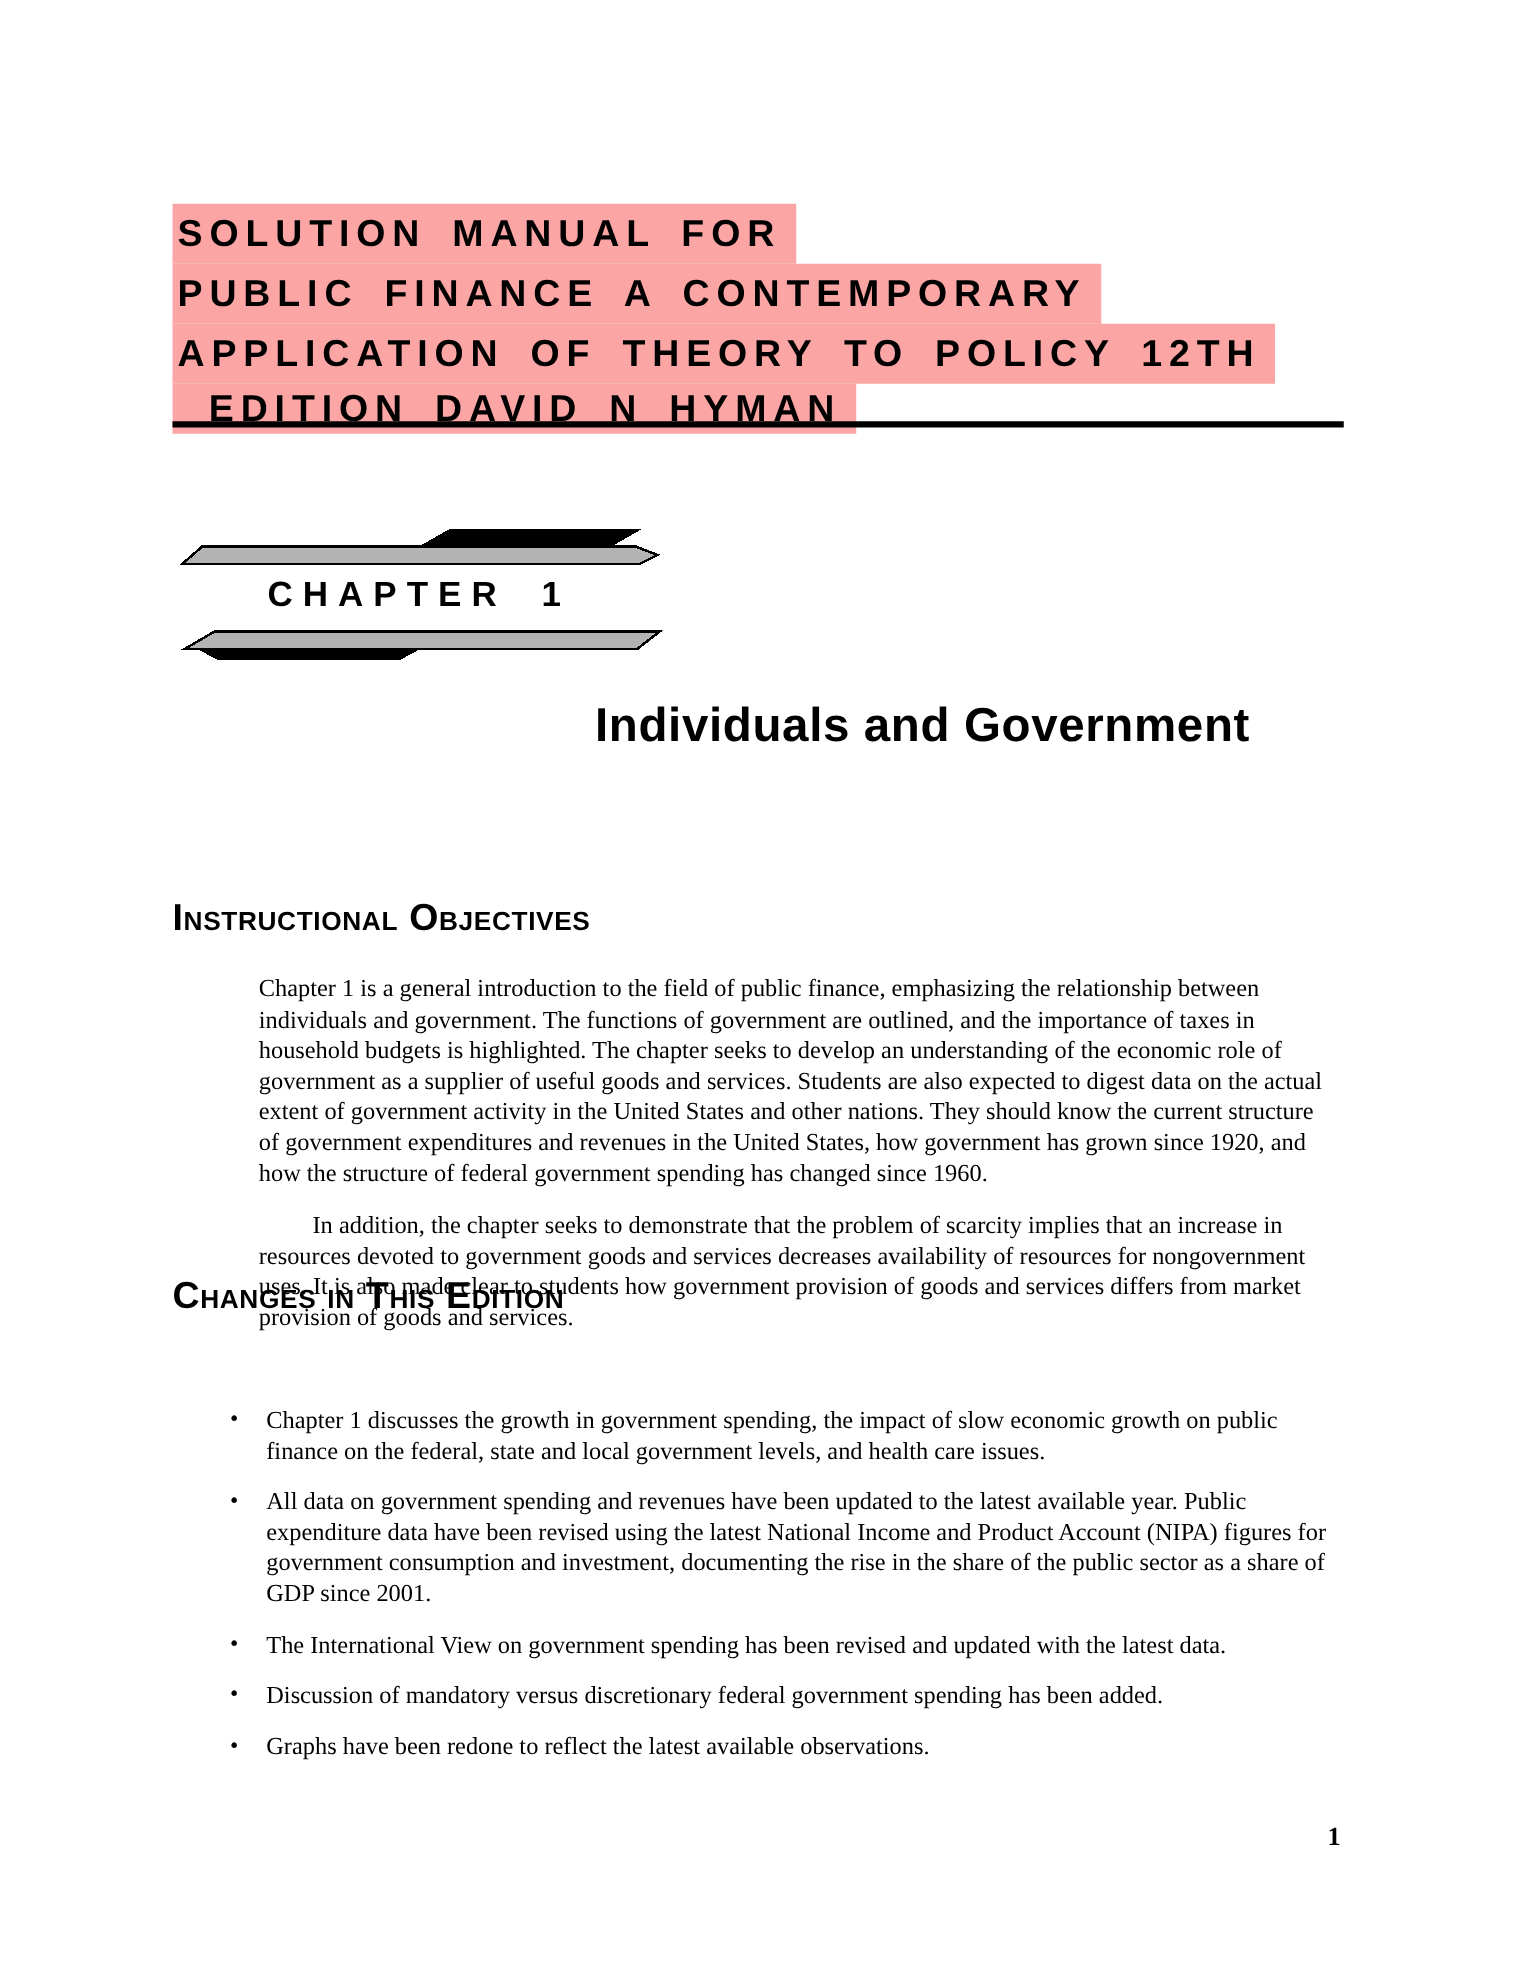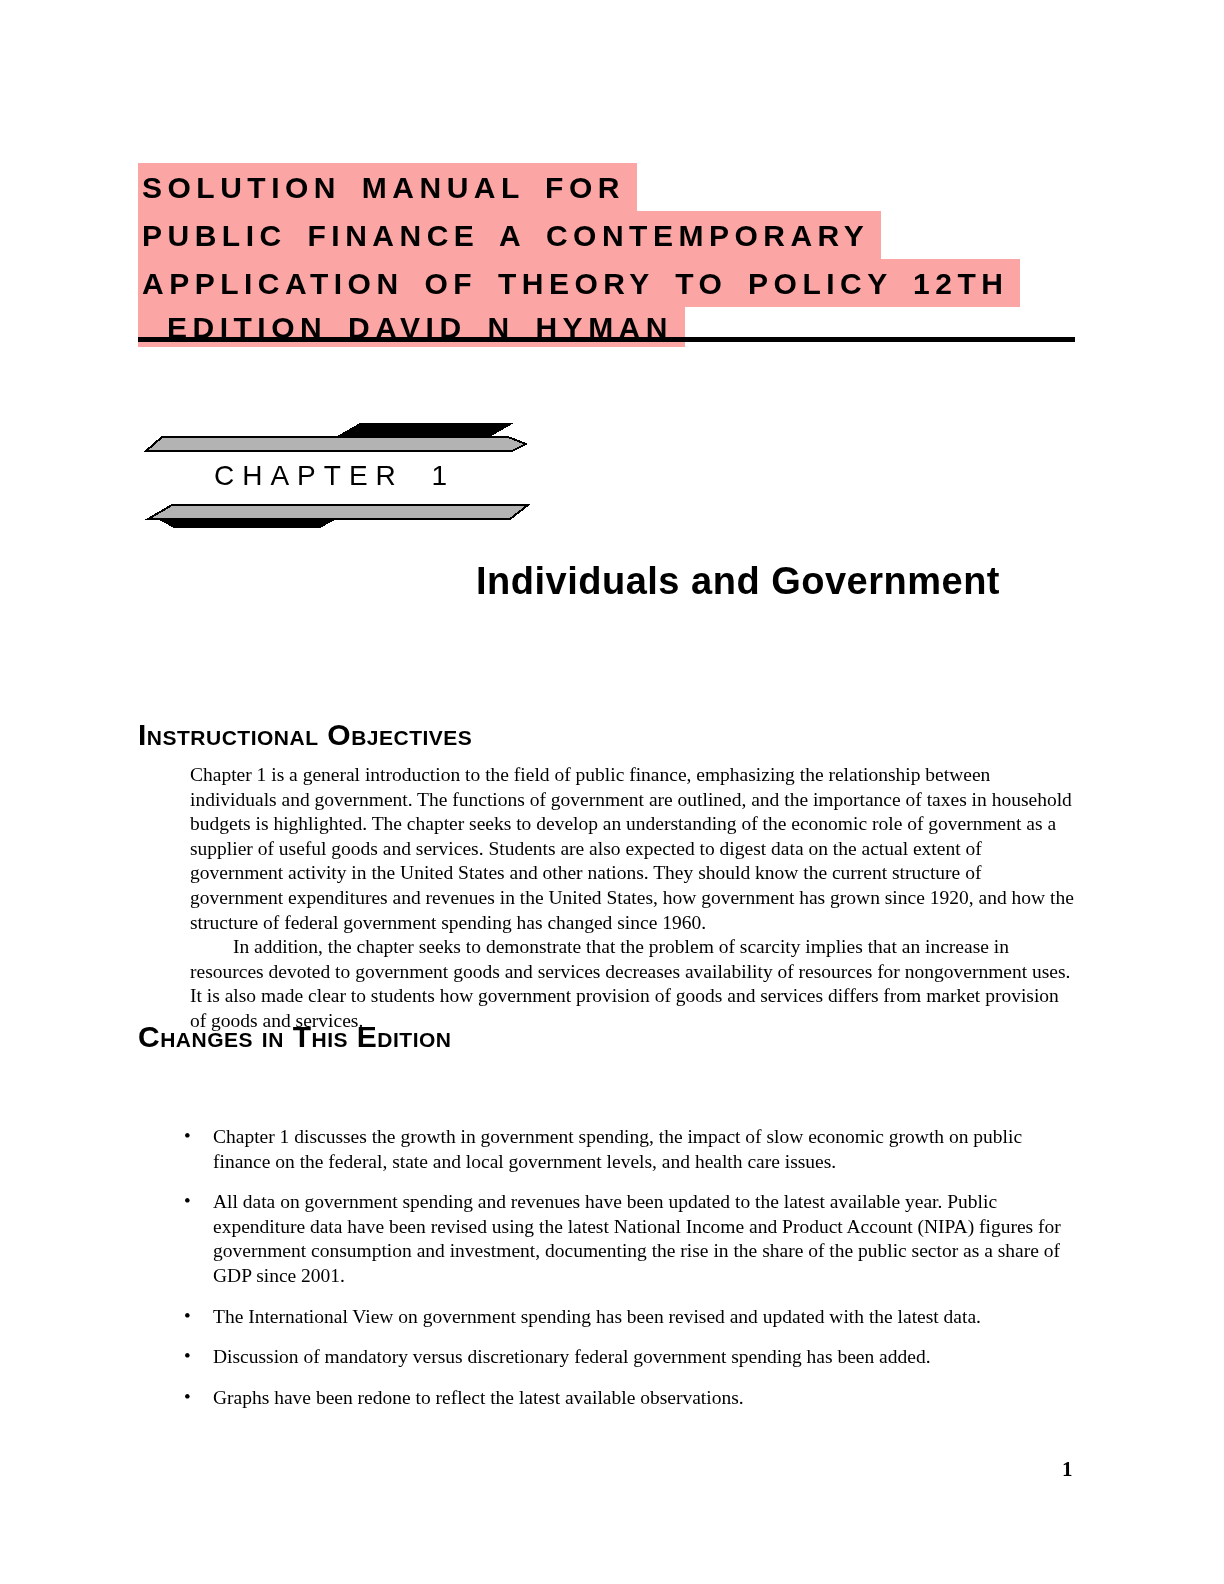--- a/index.html
+++ b/index.html
@@ -52,21 +52,21 @@
     top: 420px;
     width: 392px;
     height: 110px;
   }
   .banner svg { position: absolute; left: 0; top: 0; }
   .banner-label {
     position: absolute;
     left: 76px;
     top: 40px;
     font-family: "Liberation Sans", sans-serif;
-    font-weight: normal;
+    font-weight: bold;
     font-size: 28px;
     letter-spacing: 8px;
     word-spacing: 12px;
   }
 
   
   .chapter-title {
     position: absolute;
     left: 0;
     top: 560px;
@@ -95,21 +95,21 @@
 
   
   .objectives-body {
     position: absolute;
     left: 190px;
     top: 763px;
     width: 888px;
     font-size: 19.5px;
     line-height: 24.6px;
   }
-  .objectives-body p { margin: 0; }
+  .objectives-body p { margin: 17px; }
   .objectives-body p.indent { text-indent: 43px; }
 
   
   .changes-list {
     position: absolute;
     left: 182px;
     top: 1125px;
     width: 898px;
     margin: 0;
     padding: 0;

